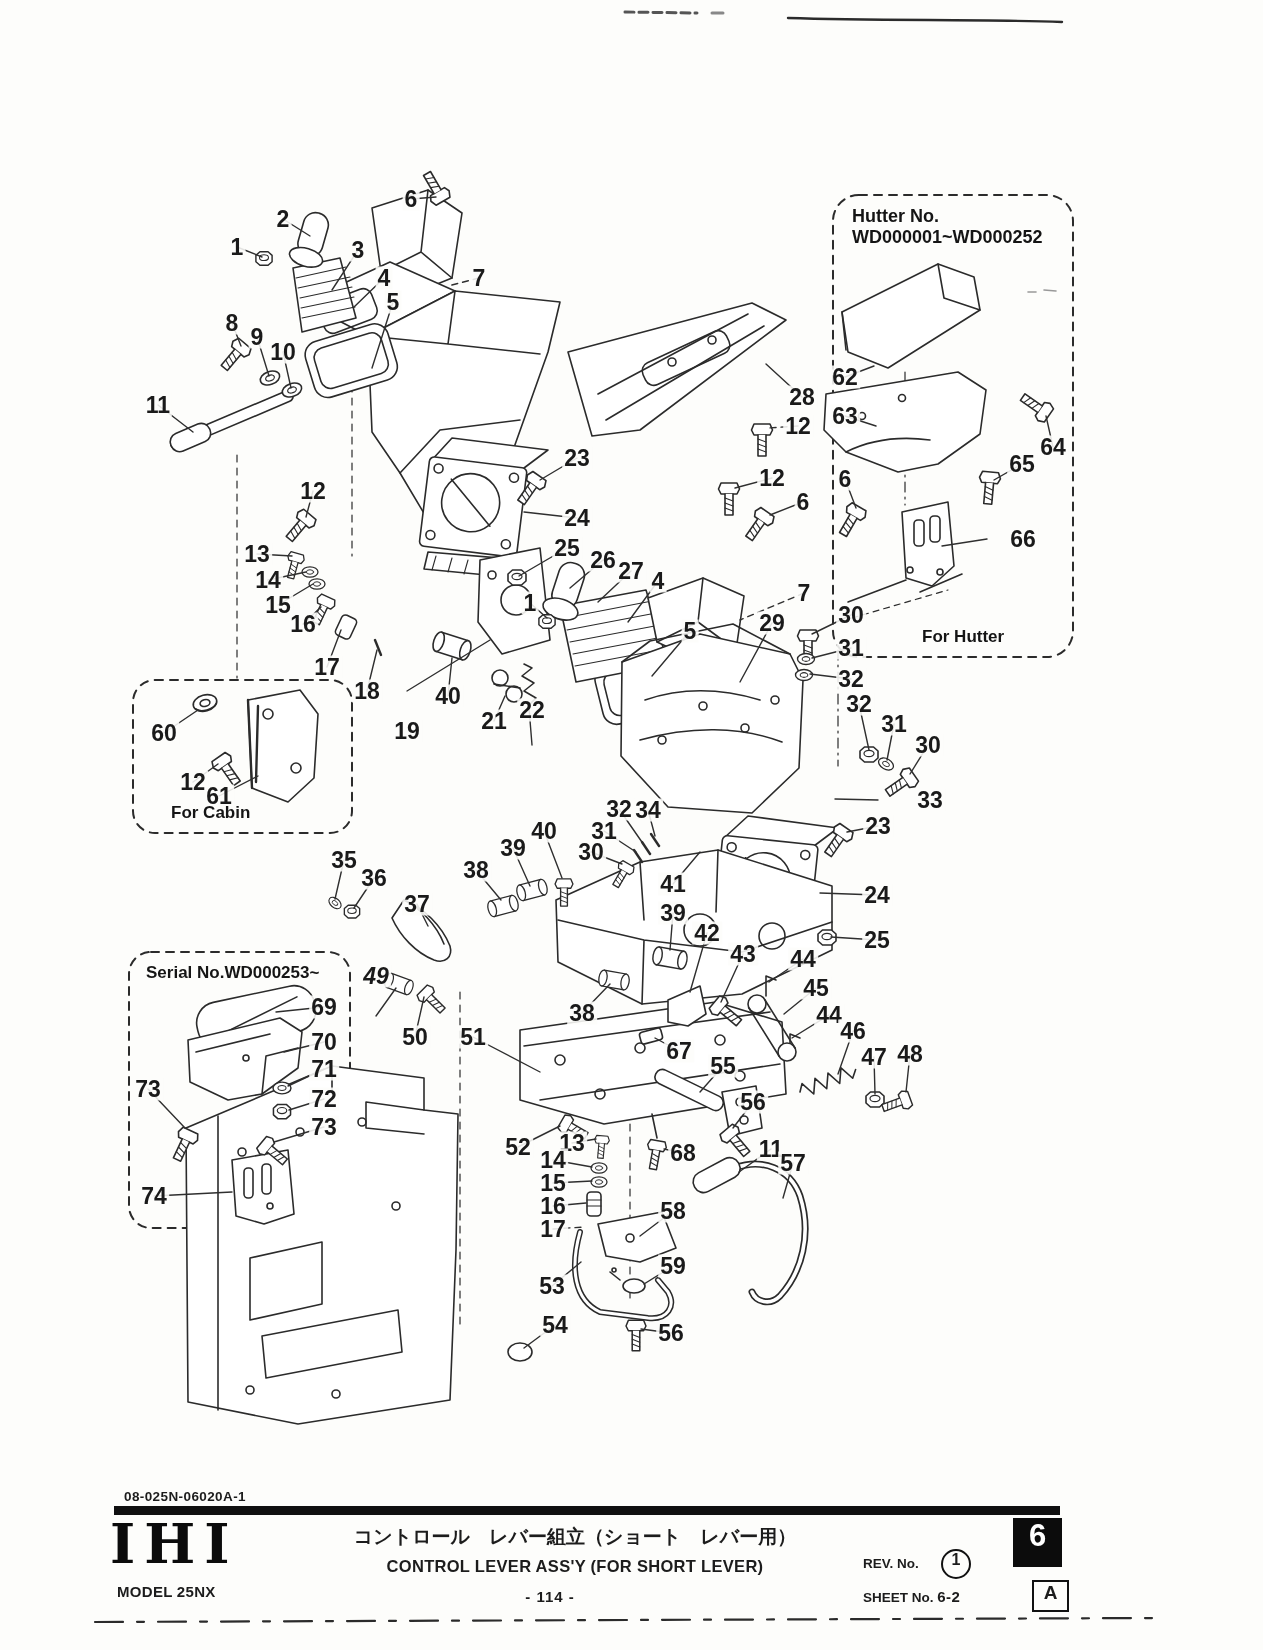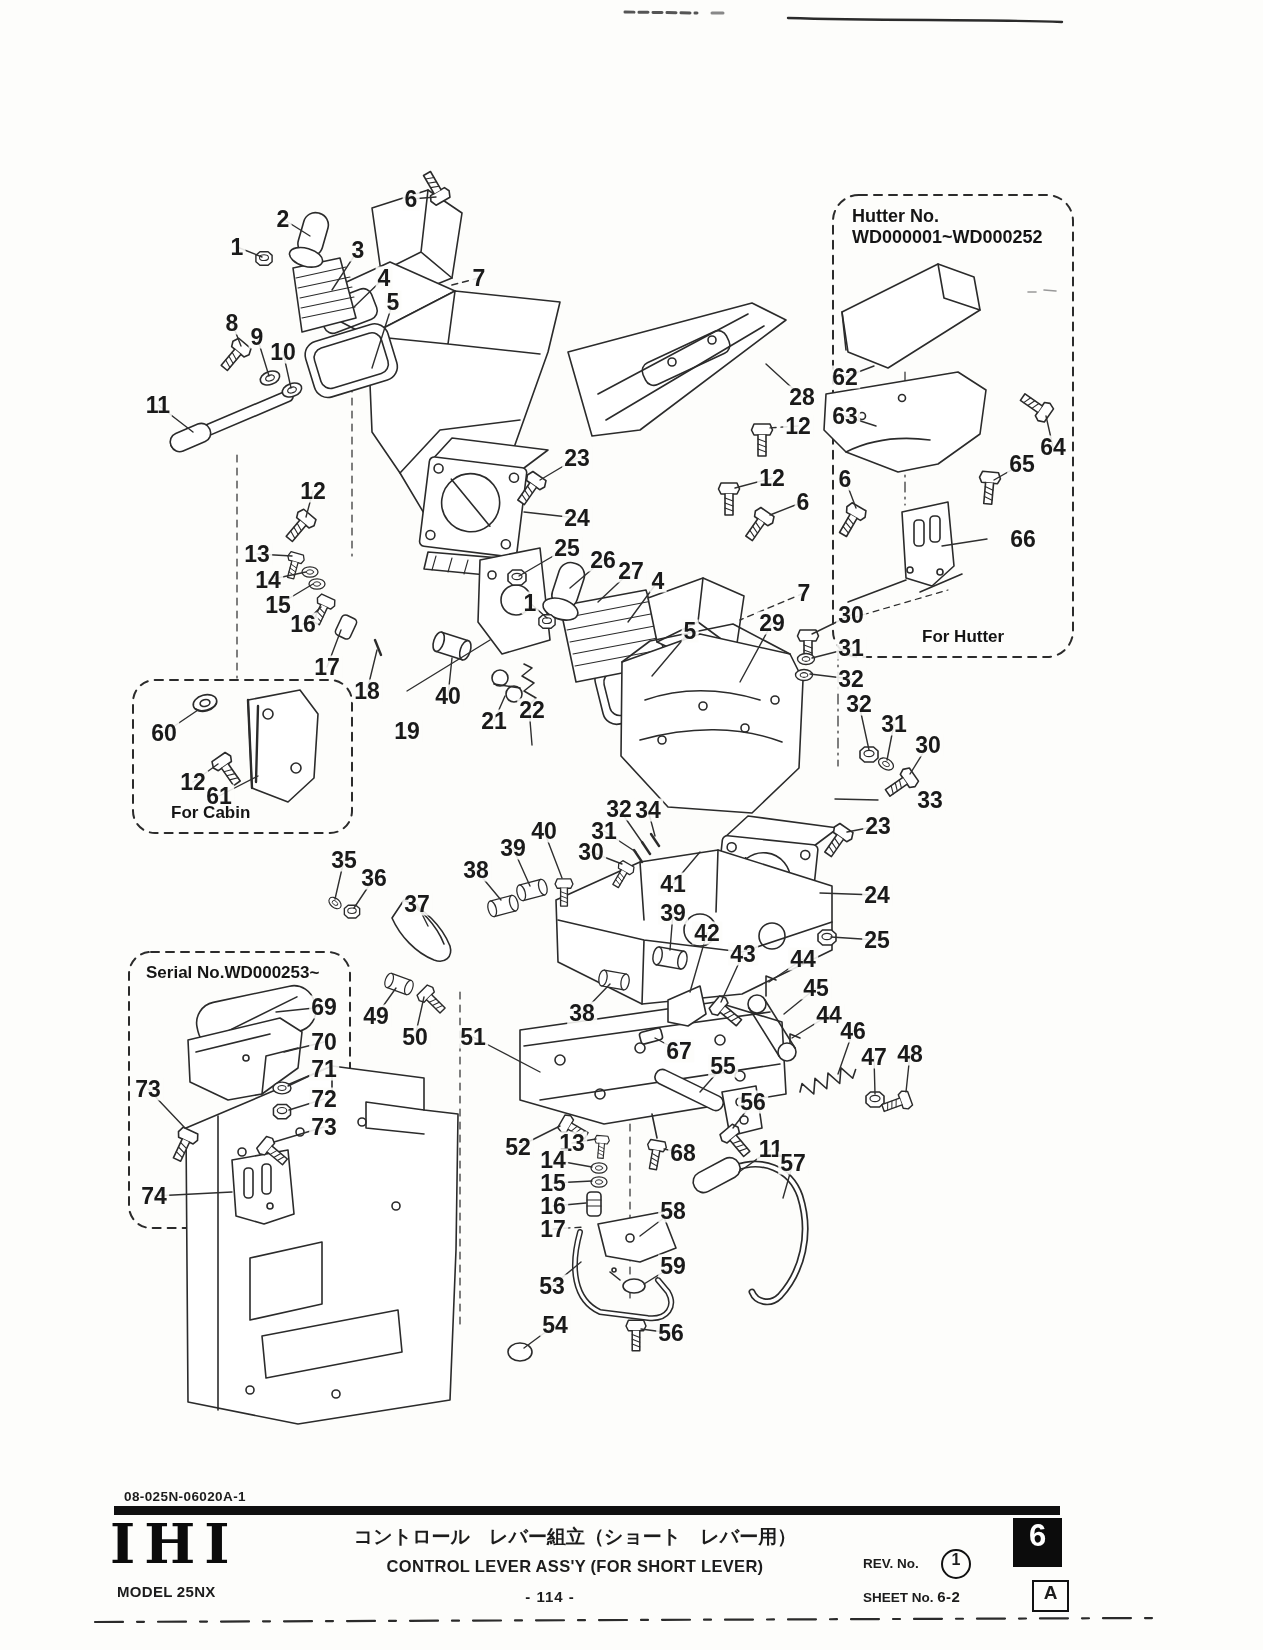--- a/index.html
+++ b/index.html
@@ -523,21 +523,21 @@
       <div class="callout" style="left: 673px; top: 913px;">39</div>
       <div class="callout" style="left: 707px; top: 933px;">42</div>
       <div class="callout" style="left: 743px; top: 954px;">43</div>
       <div class="callout" style="left: 803px; top: 959px;">44</div>
       <div class="callout" style="left: 816px; top: 988px;">45</div>
       <div class="callout" style="left: 829px; top: 1015px;">44</div>
       <div class="callout" style="left: 853px; top: 1031px;">46</div>
       <div class="callout" style="left: 874px; top: 1057px;">47</div>
       <div class="callout" style="left: 910px; top: 1054px;">48</div>
       <div class="callout" style="left: 679px; top: 1051px;">67</div>
-      <div class="callout" style="left: 376px; top: 1016px;">49</div>
+      <div class="callout" style="left: 376px; top: 976px; font-style: italic;">49</div>
       <div class="callout" style="left: 415px; top: 1037px;">50</div>
       <div class="callout" style="left: 473px; top: 1037px;">51</div>
       <div class="callout" style="left: 582px; top: 1013px;">38</div>
       <div class="callout" style="left: 723px; top: 1066px;">55</div>
       <div class="callout" style="left: 753px; top: 1102px;">56</div>
       <div class="callout" style="left: 683px; top: 1153px;">68</div>
       <div class="callout" style="left: 771px; top: 1149px;">11</div>
       <div class="callout" style="left: 793px; top: 1163px;">57</div>
       <div class="callout" style="left: 518px; top: 1147px;">52</div>
       <div class="callout" style="left: 572px; top: 1143px;">13</div>

